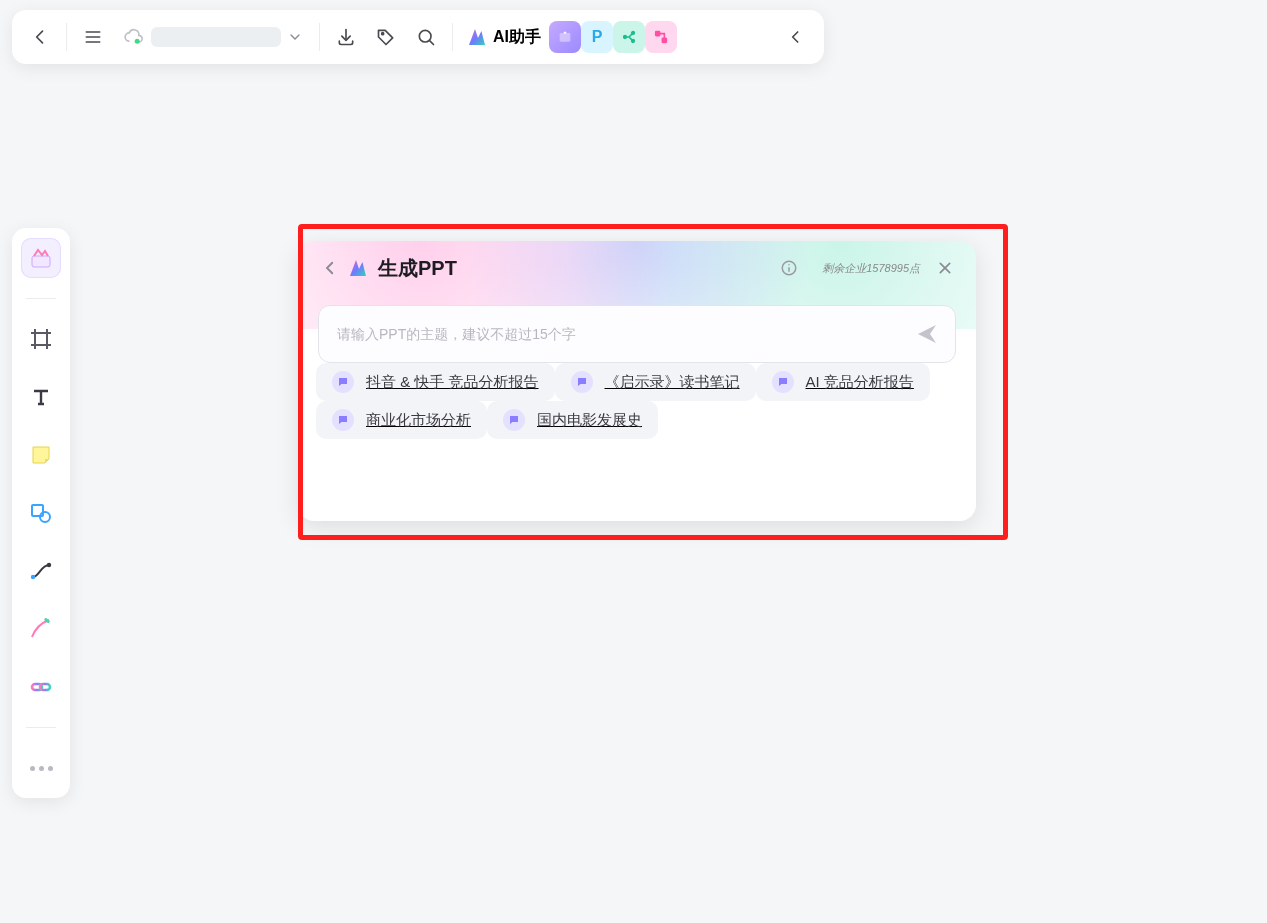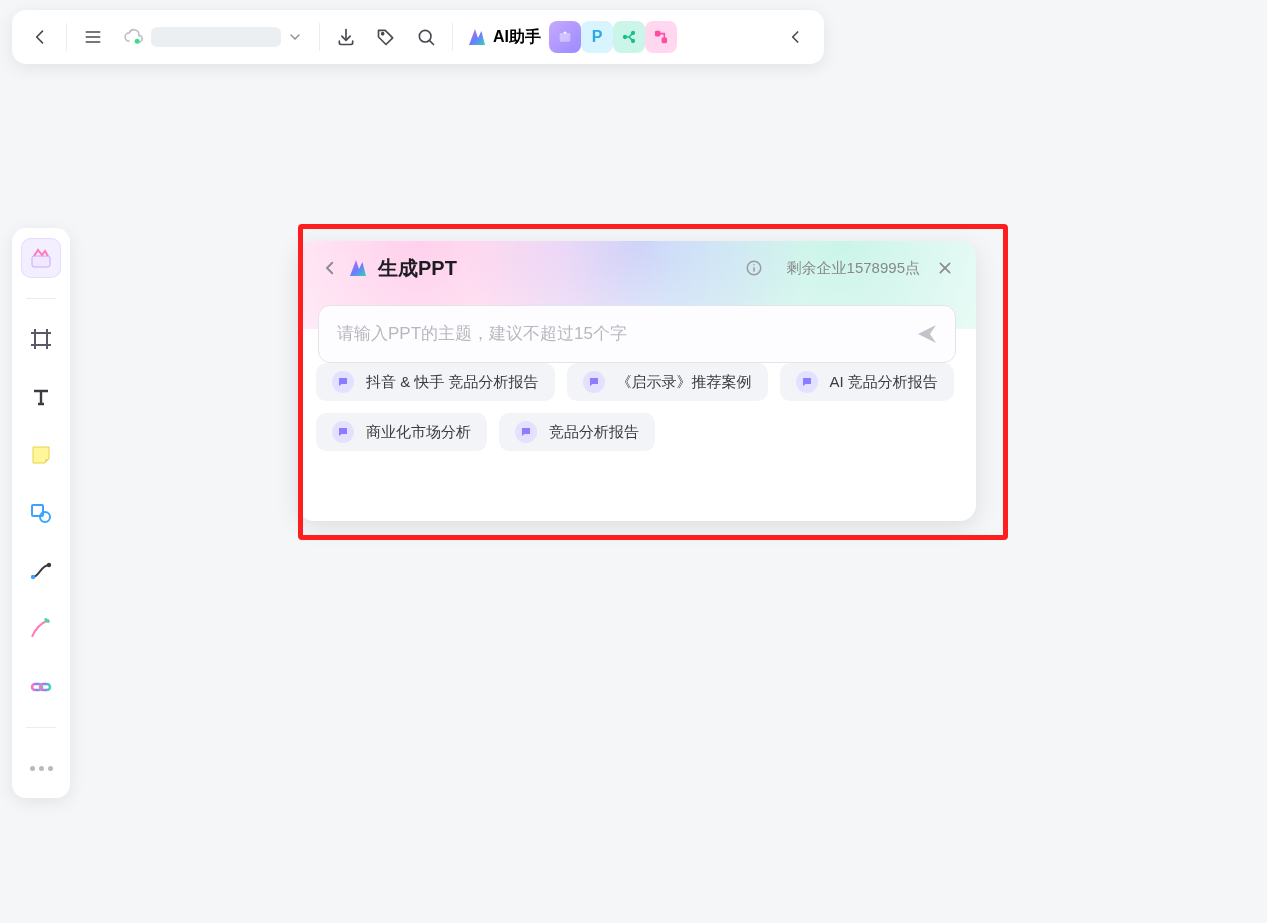--- a/index.html
+++ b/index.html
@@ -68,35 +68,35 @@
       radial-gradient(circle at 50% 0%,rgba(120,130,255,.30),transparent 50%),
       radial-gradient(circle at 80% 0%,rgba(80,220,180,.30),transparent 50%);
   }
   .panel-head{
     position:relative;display:flex;align-items:center;height:54px;padding:0 20px;
   }
   .panel-head .back{width:24px;height:24px;display:flex;align-items:center;justify-content:center;cursor:pointer;color:#8a8a93;}
   .panel-head .logo{margin:0 10px 0 6px;}
   .panel-head .title{font-size:20px;font-weight:700;color:#1c1c22;}
   .panel-head .spacer{flex:1;}
-  .panel-head .info{display:flex;align-items:center;gap:24px;color:#888;cursor:default;font-size:15px;}
+  .panel-head .info{display:flex;align-items:center;gap:24px;color:#888;cursor:default;font-size:11px;font-style:italic;}
   .panel-head .close{margin-left:14px;cursor:pointer;color:#8a8a93;width:22px;height:22px;display:flex;align-items:center;justify-content:center;}
   .prompt-wrap{position:relative;margin:10px 20px 0 20px;}
   .prompt{
     width:100%;height:58px;border:1px solid #e3e3ea;border-radius:12px;
-    background:#fdfdff;padding:0 60px 0 18px;font-size:17px;color:#333;outline:none;
+    background:#fdfdff;padding:0 60px 0 18px;font-size:14px;color:#333;outline:none;
   }
   .prompt::placeholder{color:#b7b7c0;}
   .send{
     position:absolute;right:14px;top:50%;transform:translateY(-50%);
     width:30px;height:30px;display:flex;align-items:center;justify-content:center;cursor:pointer;
   }
   .send svg{fill:#c3c3cc;}
   .rec-label{margin:22px 22px 12px 22px;color:#9a9aa2;font-size:15px;}
-  .rec-row{margin:0 18px;display:flex;flex-wrap:wrap;gap:12px;}
+  .rec-row{margin:0 18px;display:flex;flex-wrap:wrap;text-decoration:underline;}
   .rec-pill{
     display:flex;align-items:center;gap:12px;background:#f3f4f7;border-radius:10px;
     padding:8px 16px;color:#3a3a40;font-size:15px;cursor:pointer;
   }
   .rec-pill .bub{width:22px;height:22px;border-radius:50%;background:#e4e0ff;display:flex;align-items:center;justify-content:center;}
   .rec-pill .bub svg{width:12px;height:12px;fill:#8b7dff;}
 </style>
 </head>
 <body>
 
@@ -297,21 +297,21 @@
           </svg>
         </span>
         <span>抖音 &amp; 快手 竞品分析报告</span>
       </div>
       <div class="rec-pill">
         <span class="bub">
           <svg viewBox="0 0 24 24">
             <path d="M4 4h16v12H9l-5 4z"></path>
           </svg>
         </span>
-        <span>《启示录》推荐案例</span>
+        <span>《启示录》读书笔记</span>
       </div>
       <div class="rec-pill">
         <span class="bub">
           <svg viewBox="0 0 24 24">
             <path d="M4 4h16v12H9l-5 4z"></path>
           </svg>
         </span>
         <span>AI 竞品分析报告</span>
       </div>
       <div class="rec-pill">
@@ -321,17 +321,17 @@
           </svg>
         </span>
         <span>商业化市场分析</span>
       </div>
       <div class="rec-pill">
         <span class="bub">
           <svg viewBox="0 0 24 24">
             <path d="M4 4h16v12H9l-5 4z"></path>
           </svg>
         </span>
-        <span>竞品分析报告</span>
+        <span>国内电影发展史</span>
       </div>
     </div>
 </div>
 <div class="highlight-box"></div>
 
 </body></html>

